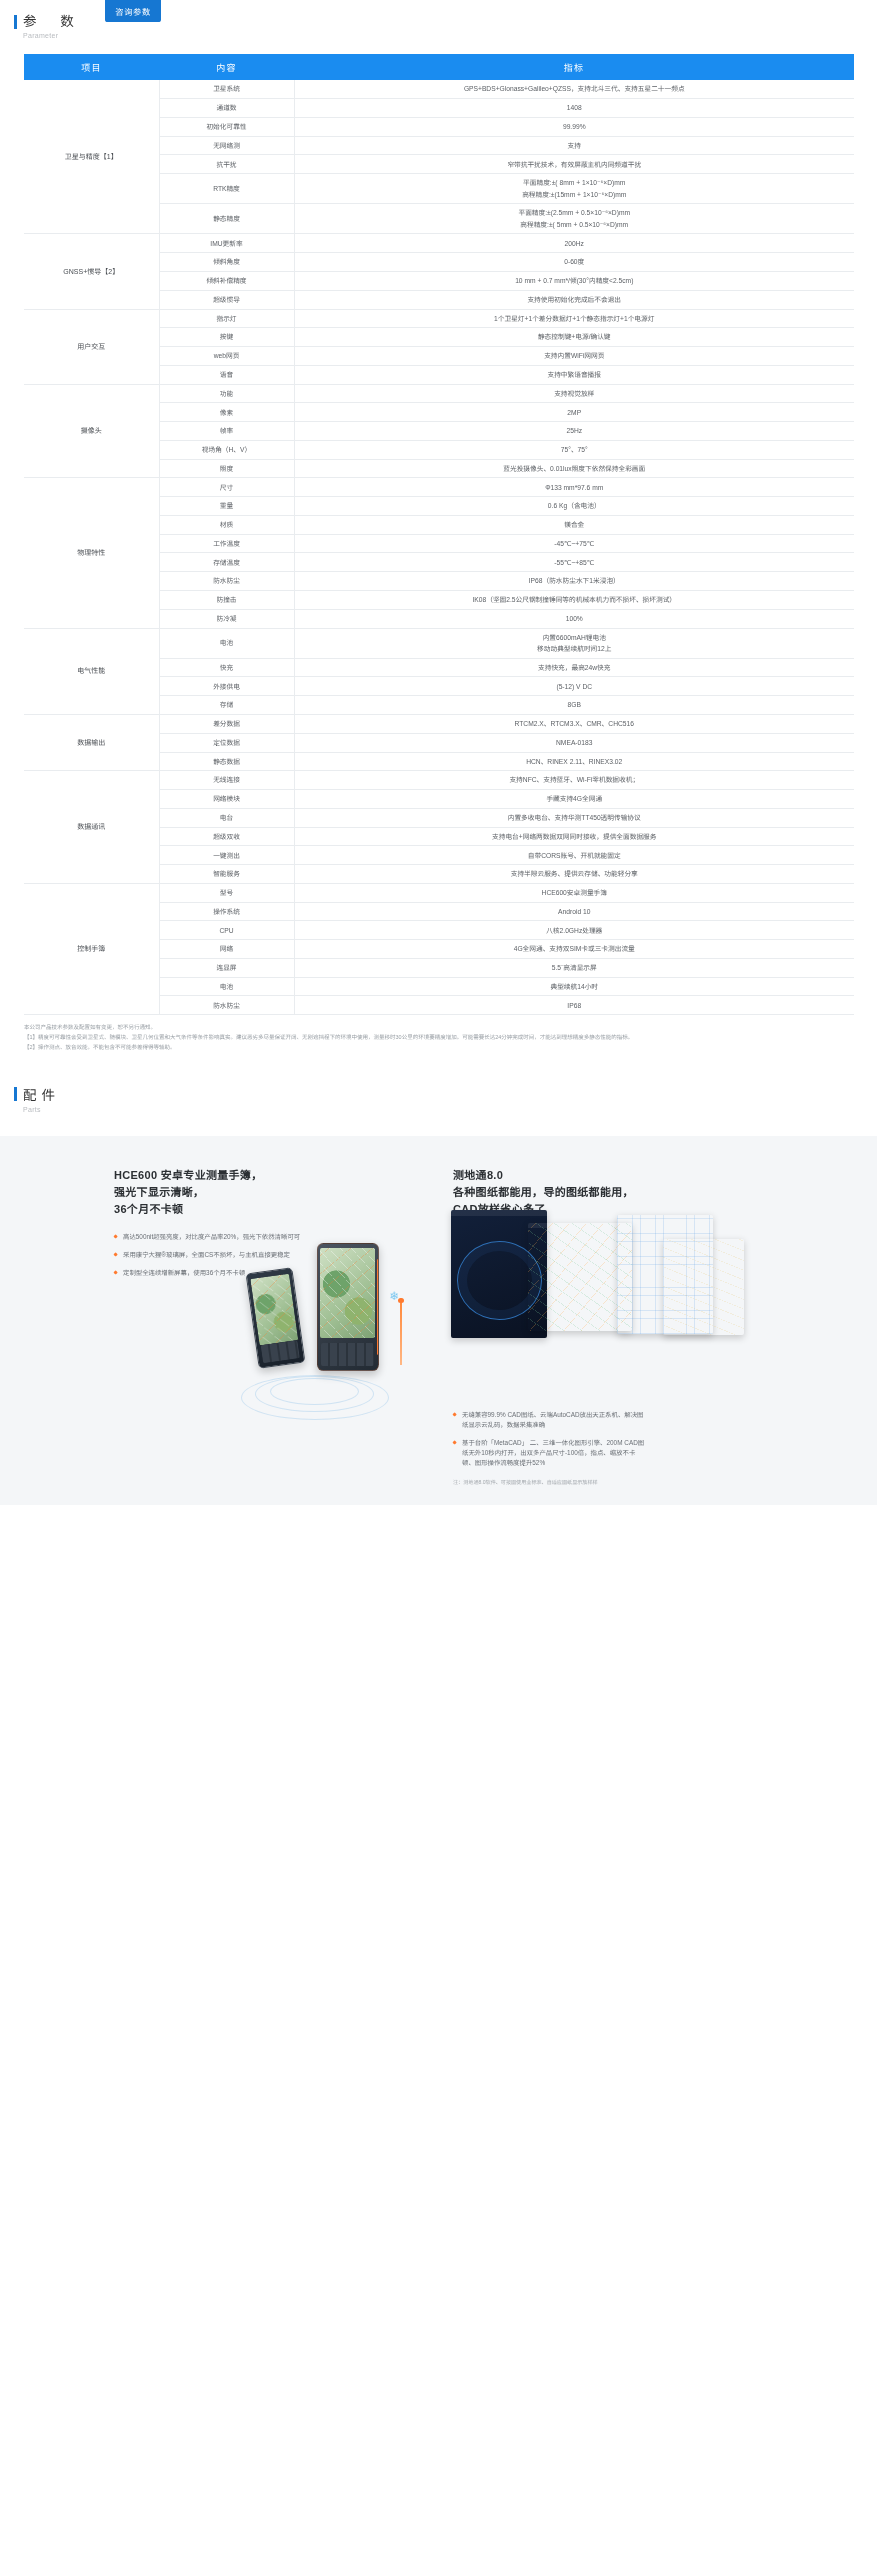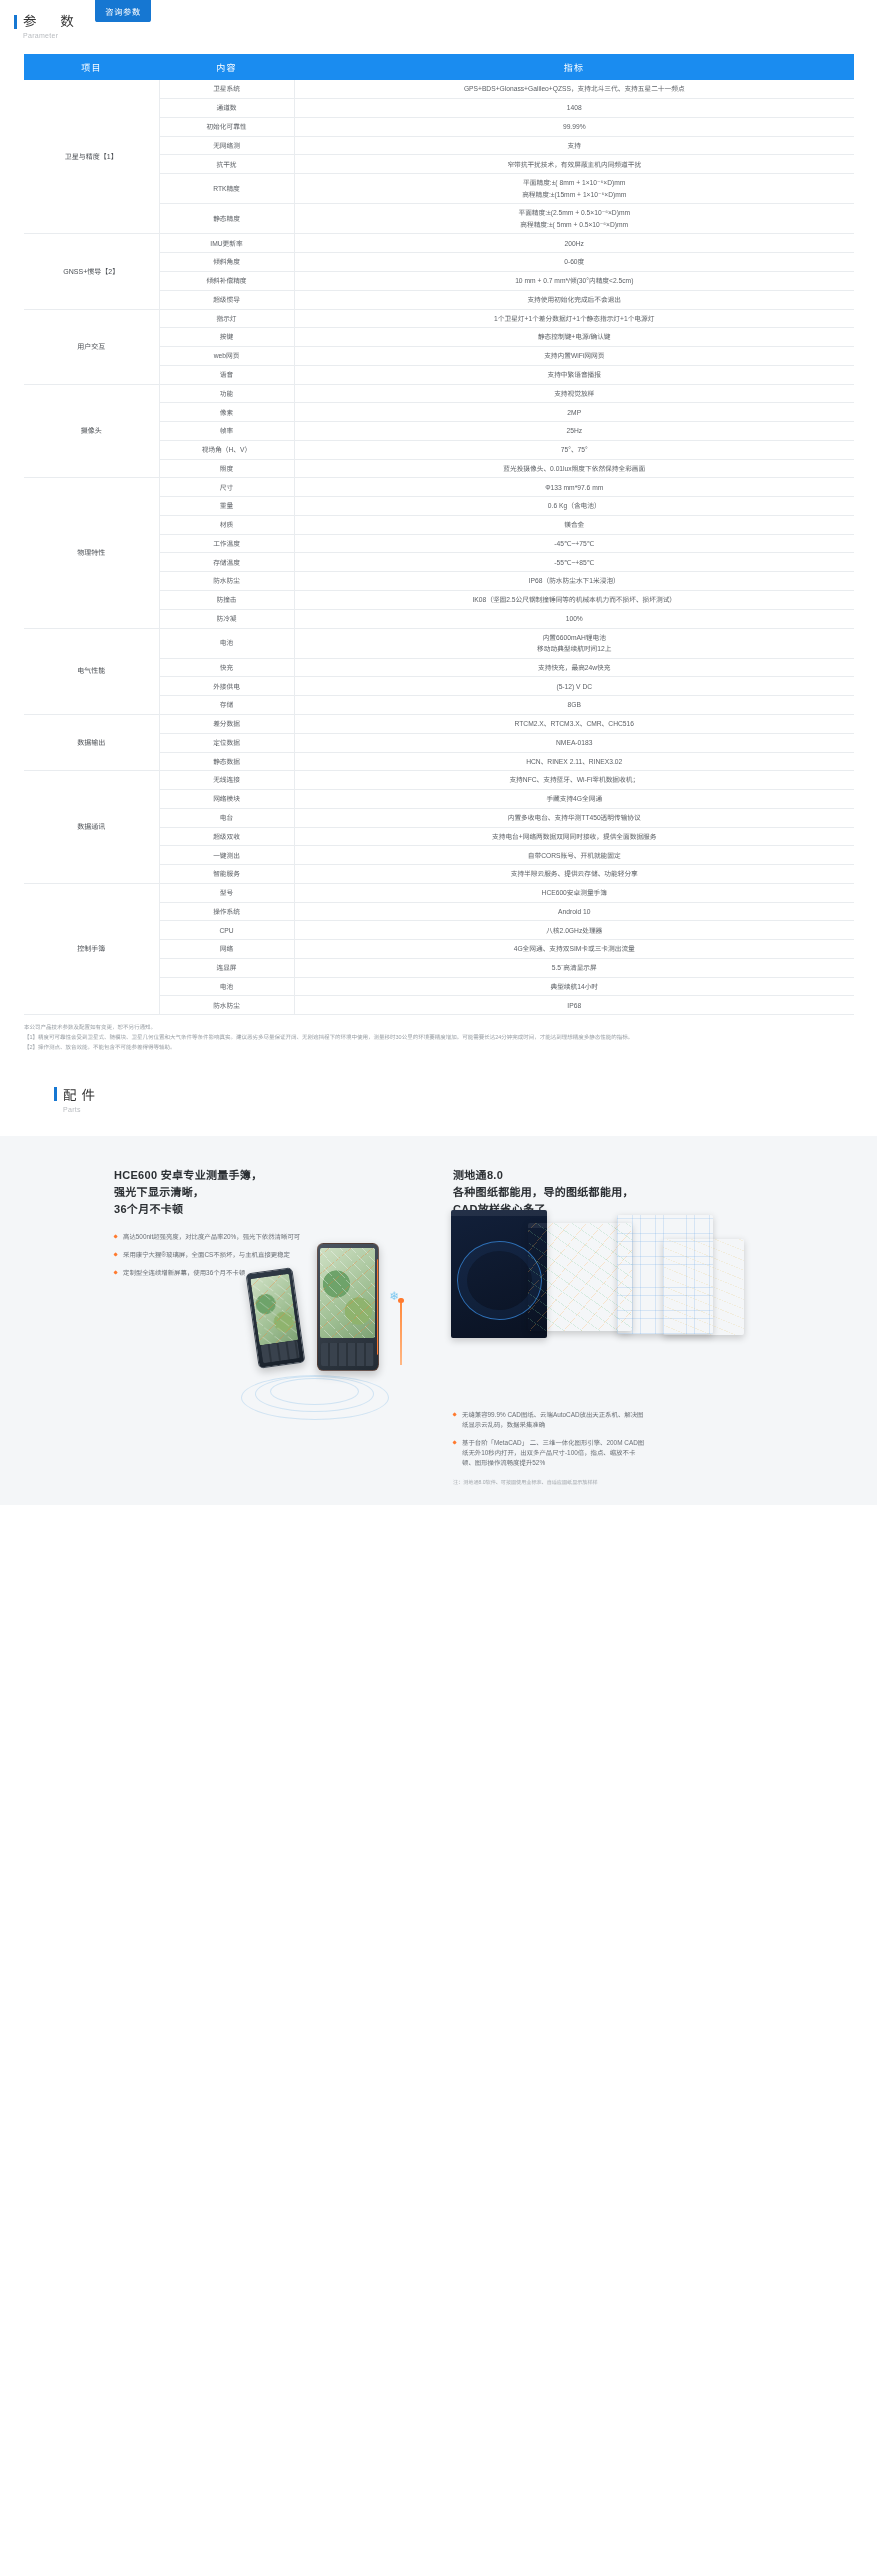--- a/index.html
+++ b/index.html
@@ -6,21 +6,21 @@
   html, body {
     margin: 0; padding: 0;
     background: #ffffff;
     font-family: "Liberation Sans", "DejaVu Sans", sans-serif;
   }
   body { width: 878px; position: relative; }
 
   
   .float-tab {
     position: absolute;
-    left: 95px; top: 0;
+    left: 105px; top: 0;
     background: #1677d2;
     color: #fff;
     font-size: 8.3px;
     padding: 4.5px 10.3px 5.1px 10.3px;
     border-radius: 0 0 2.6px 2.6px;
     letter-spacing: 0.6px;
     z-index: 40;
   }
 
   .wrap { width: 878px; margin: 0 auto; padding: 0; }
@@ -100,21 +100,21 @@
   .notes {
     width: 830px;
     margin: 6.4px auto 0 auto;
     font-size: 5.5px;
     color: #9aa0a6;
     line-height: 1.85;
     padding-bottom: 19px;
   }
 
   
-  .parts-head { padding-top: 16.7px; margin-left: 40px; }
+  .parts-head { padding-top: 16.7px; }
 
   .parts-area {
     width: 878px;
     margin-top: 19px;
     background: #f4f6f8;
     position: relative;
     padding: 31px 0 19px 0;
     overflow: hidden;
   }
   .parts-grid {

